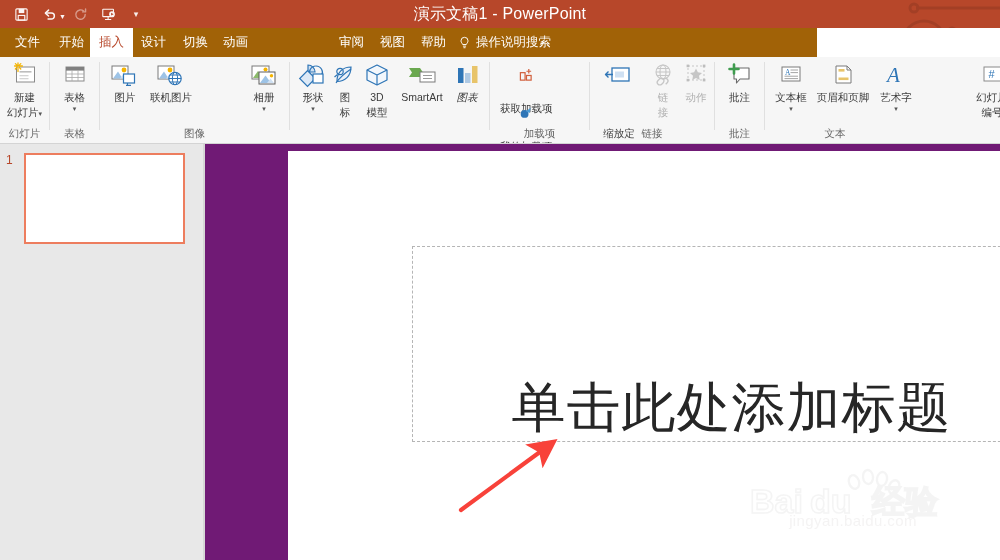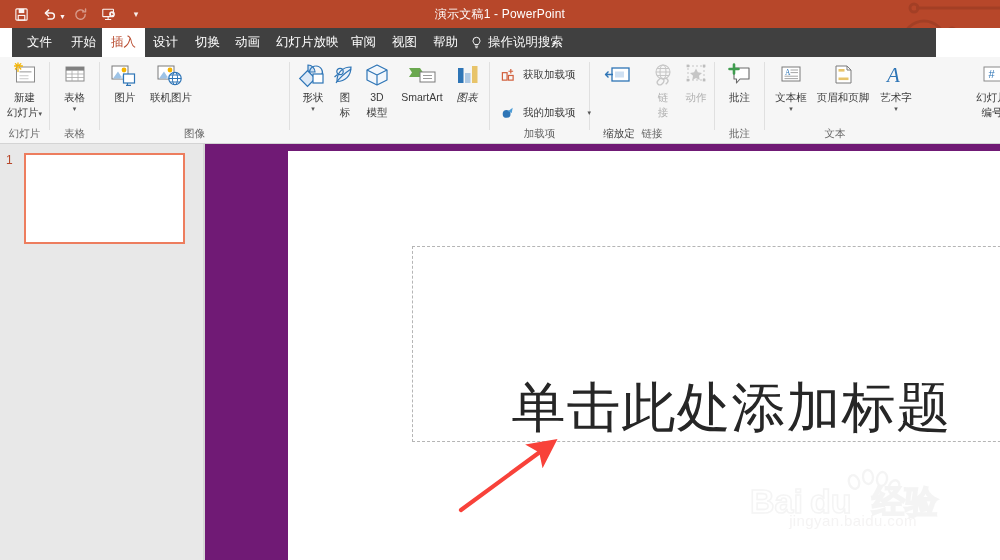--- a/index.html
+++ b/index.html
@@ -23,28 +23,28 @@
   .qat-btn svg{display:block;}
   .qat-caret{
     font-size:7px;color:#fff;margin-left:-5px;margin-top:5px;opacity:.95;
   }
   .qat-more{
     width:16px;height:24px;display:flex;align-items:center;justify-content:center;
     color:#fff;font-size:9px;opacity:.9;margin-left:4px;
   }
   .doctitle{
     position:absolute;left:0;top:0;width:1000px;height:28px;line-height:28px;
-    text-align:center;color:#fff;font-size:12px;letter-spacing:.2px;
+    text-align:center;color:#fff;font-size:16px;letter-spacing:.2px;
     pointer-events:none;
   }
   .tb-deco{position:absolute;right:-6px;top:-10px;opacity:.10;pointer-events:none;}
   
   .tabstrip{
-    position:absolute;left:12px;top:28px;width:924px;height:29px;
-    background:#404040;
+    position:absolute;left:0;top:28px;width:817px;height:29px;
+    background:#a16207;
   }
   .tab{
     position:absolute;top:0;height:29px;line-height:29px;
     color:#fff;font-size:12.5px;text-align:center;cursor:default;
     padding:0 9px;white-space:nowrap;
   }
   .tab.active{background:#fff;color:#b7472a;}
   .tellme{
     position:absolute;top:0;height:29px;line-height:29px;color:#fff;
     font-size:12.5px;display:flex;align-items:center;gap:5px;white-space:nowrap;
@@ -67,22 +67,22 @@
     cursor:default;
   }
   .bigbtn .ico{height:30px;display:flex;align-items:flex-end;justify-content:center;}
   .bigbtn .lbl{
     font-size:10.5px;color:#3b3b3b;text-align:center;line-height:11.5px;
     margin-top:3px;white-space:nowrap;
   }
   .bigbtn .lbl.dim{color:#b0b0b0;}
   .caret{font-size:7px;color:#555;line-height:7px;margin-top:1px;}
   .smallbtn{
-    position:absolute;display:flex;align-items:center;gap:8px;cursor:default;
-    font-size:10.5px;color:#3b3b3b;white-space:nowrap;
+    position:absolute;display:flex;align-items:center;gap:20px;cursor:default;
+    font-size:10.5px;color:#3b3b3b;white-space:nowrap;flex-direction:column;
   }
   .smallbtn .ico{width:15px;height:15px;display:flex;align-items:center;justify-content:center;}
   
   .workspace{position:absolute;left:0;top:144px;width:1000px;height:416px;background:#e8e8e8;}
   .thumbpane{position:absolute;left:0;top:0;width:203px;height:416px;background:#e8e8e8;}
   .thumbnum{
     position:absolute;left:6px;top:9px;font-size:12px;color:#b7472a;
   }
   .thumb{
     position:absolute;left:24px;top:9px;width:161px;height:91px;
@@ -164,21 +164,20 @@
   <div class="doctitle">演示文稿1  -  PowerPoint</div>
 </div>
 
 <div class="tabstrip">
   <div class="tab" style="left:6px;">文件</div>
   <div class="tab" style="left:50px;">开始</div>
   <div class="tab active" style="left:90px;">插入</div>
   <div class="tab" style="left:132px;">设计</div>
   <div class="tab" style="left:174px;">切换</div>
   <div class="tab" style="left:214px;">动画</div>
-  <div class="tab" style="left:255px;">幻灯片放映</div>
   <div class="tab" style="left:330px;">审阅</div>
   <div class="tab" style="left:371px;">视图</div>
   <div class="tab" style="left:412px;">帮助</div>
 
   <div class="tellme" style="left:458px;">
     <span style="display:flex;">
       <svg width="13" height="14" viewBox="0 0 14 16" fill="none" stroke="#fff" stroke-width="1.1">
         <path d="M7 1.5 a4 4 0 0 1 4 4 c0 1.8 -1.4 2.8 -1.9 4.2 H4.9 C4.4 8.3 3 7.3 3 5.5 a4 4 0 0 1 4 -4 Z"></path>
         <path d="M5.2 11.6 H8.8 M5.8 13.4 H8.2"></path>
       </svg>
@@ -261,20 +260,36 @@
           <g stroke="#2e75b6" stroke-width="1" fill="none">
             <ellipse cx="19" cy="16.5" rx="2.6" ry="6.2"></ellipse>
             <path d="M12.9 16.5 H25.1 M13.9 13 H24.1 M13.9 20 H24.1"></path>
           </g>
         </svg>
       </span>
       <span class="lbl">联机图片</span>
     </div>
 
 
+    <div class="bigbtn" style="left:142px;width:44px;">
+      <span class="ico">
+        <svg width="30" height="27" viewBox="0 0 30 27">
+          <rect x="3" y="4" width="17" height="13" fill="#fff" stroke="#7a7a7a" stroke-width="1"></rect>
+          <path d="M4 16 L9 9 L14 16 Z" fill="#8cbb6b"></path>
+          <path d="M11 16 L15 11 L19 16 Z" fill="#bcd9a3"></path>
+          <circle cx="16.5" cy="7.5" r="2" fill="#f5b400"></circle>
+          <rect x="10" y="10" width="16" height="12" fill="#fff" stroke="#5e5e5e" stroke-width="1"></rect>
+          <path d="M11 21 L16.5 13.5 L22 21 Z" fill="#9dc3e6"></path>
+          <path d="M18 21 L21.5 16.5 L25 21 Z" fill="#cfe0f2"></path>
+          <circle cx="22.5" cy="13.8" r="1.7" fill="#f5b400"></circle>
+        </svg>
+      </span>
+      <span class="lbl">相册</span>
+      <span class="caret">▾</span>
+    </div>
 
     <div class="grp-label">图像</div>
   </div>
 
   <div class="grp" style="left:290px;width:199px;">
     <div class="bigbtn" style="left:2px;width:42px;">
       <span class="ico">
         <svg width="30" height="27" viewBox="0 0 30 27" fill="none" stroke="#2e75b6" stroke-width="1.2">
           <path d="M10 3 a7 7 0 0 1 7 7 h-7 Z" fill="#cfe0f2"></path>
           <path d="M18 4 a6.5 6.5 0 1 1 -0.1 0"></path>

